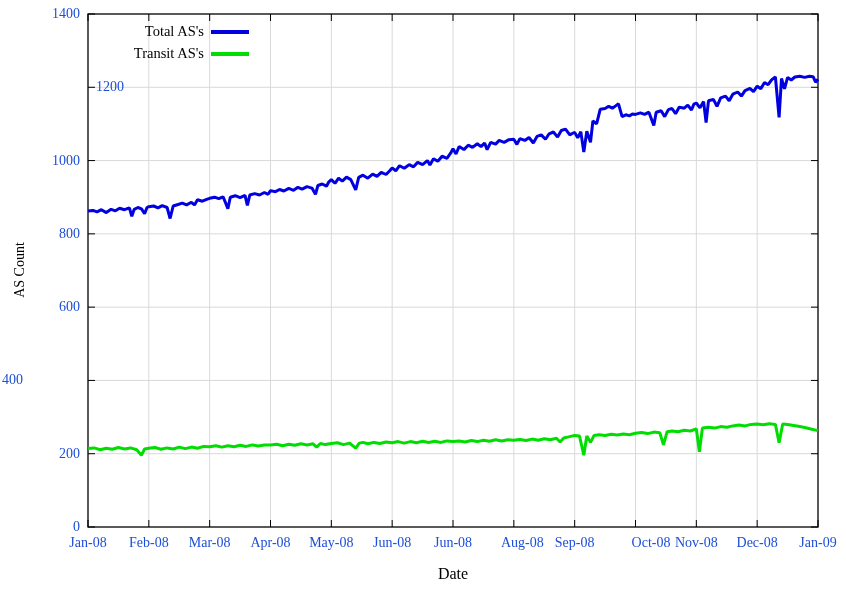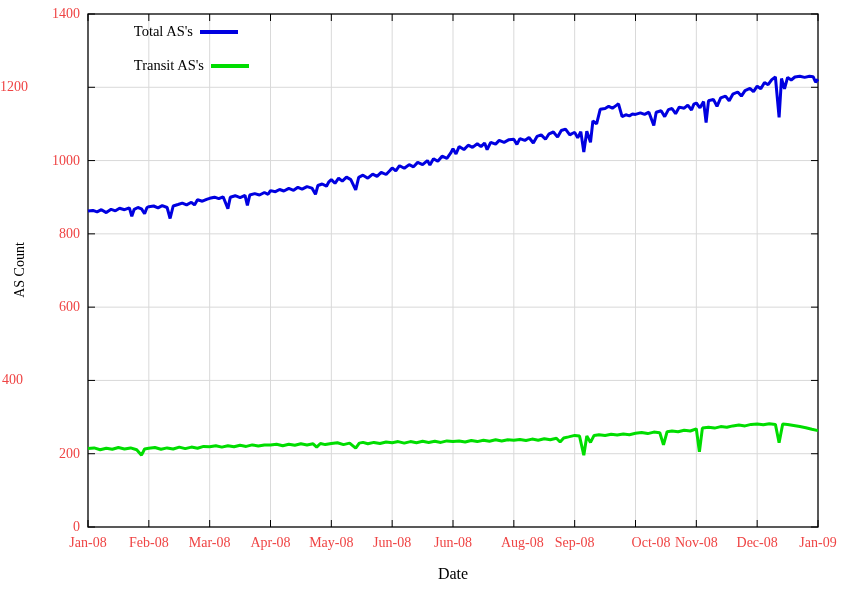--- a/index.html
+++ b/index.html
@@ -10,42 +10,43 @@
     font-family:"Liberation Serif", serif;
     color:#000;
     overflow:hidden;
   }
   svg{position:absolute;left:0;top:0;}
   .tick-label{
     position:absolute;
     font-size:14px;
     line-height:18px;
     white-space:nowrap;
-    color:#ef4444;
+    color:#1d4ed8;
   }
   .ylab{
     position:absolute;
     left:20px;top:270px;
     transform:translate(-50%,-50%) rotate(-90deg);
     font-size:14px;
     white-space:nowrap;
   }
   .xlab{
     position:absolute;
     left:453px;top:565px;
     transform:translateX(-50%);
     font-size:16px;
   }
   .legend{
     position:absolute;
     top:22px;
     right:597px;
     display:flex;
     flex-direction:column;
-    gap:15px;
+    gap:3px;
+    align-items:flex-end;
   }
   .legend-row{
     display:flex;
     align-items:center;
     height:19px;
   }
   .legend-row .lbl{
     font-size:14.5px;
     margin-right:7px;
     white-space:nowrap;
@@ -125,21 +126,21 @@
       <polyline points="88.0,448.6 94.1,447.9 100.2,449.7 106.3,448.2 112.3,449.3 118.4,447.5 124.5,449.0 130.6,447.9 136.7,449.7 141.5,455.2 144.6,449.0 148.8,448.2 154.9,447.5 161.0,449.3 167.1,447.9 173.2,449.0 179.3,447.1 185.3,448.6 191.4,447.1 197.5,448.2 203.6,446.4 209.7,446.8 215.8,445.7 221.8,447.1 227.9,445.7 234.0,446.8 240.1,445.3 246.2,446.4 252.3,444.9 258.3,446.0 264.4,444.9 270.5,444.9 276.6,444.2 282.7,445.7 288.8,444.2 294.8,445.3 300.9,443.8 307.0,444.9 313.1,443.8 316.7,447.1 320.4,443.5 325.3,444.6 331.3,443.5 337.4,442.7 343.5,444.6 349.6,443.1 355.7,448.2 359.3,443.1 363.0,442.4 367.8,443.8 373.9,442.4 380.0,443.5 386.1,442.0 392.2,442.7 398.2,441.6 404.3,443.1 410.4,441.6 416.5,442.7 422.6,441.3 428.7,442.4 434.8,441.3 440.8,442.4 446.9,440.9 453.0,441.6 459.1,440.9 465.2,442.0 471.3,440.5 477.3,441.6 483.4,440.2 489.5,441.3 495.6,439.8 501.7,440.9 507.8,439.8 513.8,440.2 519.9,439.4 526.0,440.5 532.1,439.1 538.2,440.2 544.3,438.7 550.3,439.8 556.4,438.3 560.1,442.0 563.7,438.0 568.6,436.9 574.7,435.4 579.5,436.1 583.8,455.2 586.8,436.1 590.5,442.4 594.1,435.4 599.0,434.7 605.1,435.4 611.2,434.3 617.2,435.0 623.3,433.9 629.4,434.7 635.5,433.2 641.6,432.5 647.7,433.6 653.8,432.1 659.8,432.8 663.5,444.9 667.1,431.7 672.0,431.0 678.1,431.7 684.2,430.3 690.3,431.0 696.3,428.8 699.4,451.9 702.4,428.1 708.5,427.3 714.6,428.1 720.7,426.6 726.8,427.3 732.8,425.9 738.9,425.1 745.0,425.9 751.1,424.4 757.2,424.0 763.3,424.8 769.3,423.7 775.4,424.4 779.1,442.7 782.7,424.0 787.6,424.4 793.7,425.5 799.8,426.6 805.8,427.7 811.9,429.2 818.0,430.6" fill="none" stroke="#00dd00" stroke-width="3" stroke-linejoin="bevel" stroke-linecap="butt"></polyline>
     </svg>
 
   <div id="ylabels">
       <div class="tick-label" style="left: 0px; width: 80px; text-align: right; top: 518px;">0</div>
       <div class="tick-label" style="left: 0px; width: 80px; text-align: right; top: 444.714px;">200</div>
       <div class="tick-label" style="left: 2px; width: 80px; text-align: left; top: 371.429px;">400</div>
       <div class="tick-label" style="left: 0px; width: 80px; text-align: right; top: 298.143px;">600</div>
       <div class="tick-label" style="left: 0px; width: 80px; text-align: right; top: 224.857px;">800</div>
       <div class="tick-label" style="left: 0px; width: 80px; text-align: right; top: 151.571px;">1000</div>
-      <div class="tick-label" style="left: 0px; width: 80px; text-align: left; top: 78.2857px;">1200</div>
+      <div class="tick-label" style="left: 0px; width: 80px; text-align: right; top: 78.2857px; padding-left: 44px;">1200</div>
       <div class="tick-label" style="left: 0px; width: 80px; text-align: right; top: 5px;">1400</div>
     </div>
   <div id="xlabels">
       <div class="tick-label" style="left: 53px; width: 70px; text-align: center; top: 534px; font-family: Liberation Serif, serif;">Jan-08</div>
       <div class="tick-label" style="left: 113.833px; width: 70px; text-align: center; top: 534px;">Feb-08</div>
       <div class="tick-label" style="left: 174.667px; width: 70px; text-align: center; top: 534px;">Mar-08</div>
       <div class="tick-label" style="left: 235.5px; width: 70px; text-align: center; top: 534px;">Apr-08</div>
       <div class="tick-label" style="left: 296.333px; width: 70px; text-align: center; top: 534px;">May-08</div>
       <div class="tick-label" style="left: 357.167px; width: 70px; text-align: center; top: 534px;">Jun-08</div>
       <div class="tick-label" style="left: 418px; width: 70px; text-align: center; top: 534px;">Jun-08</div>

